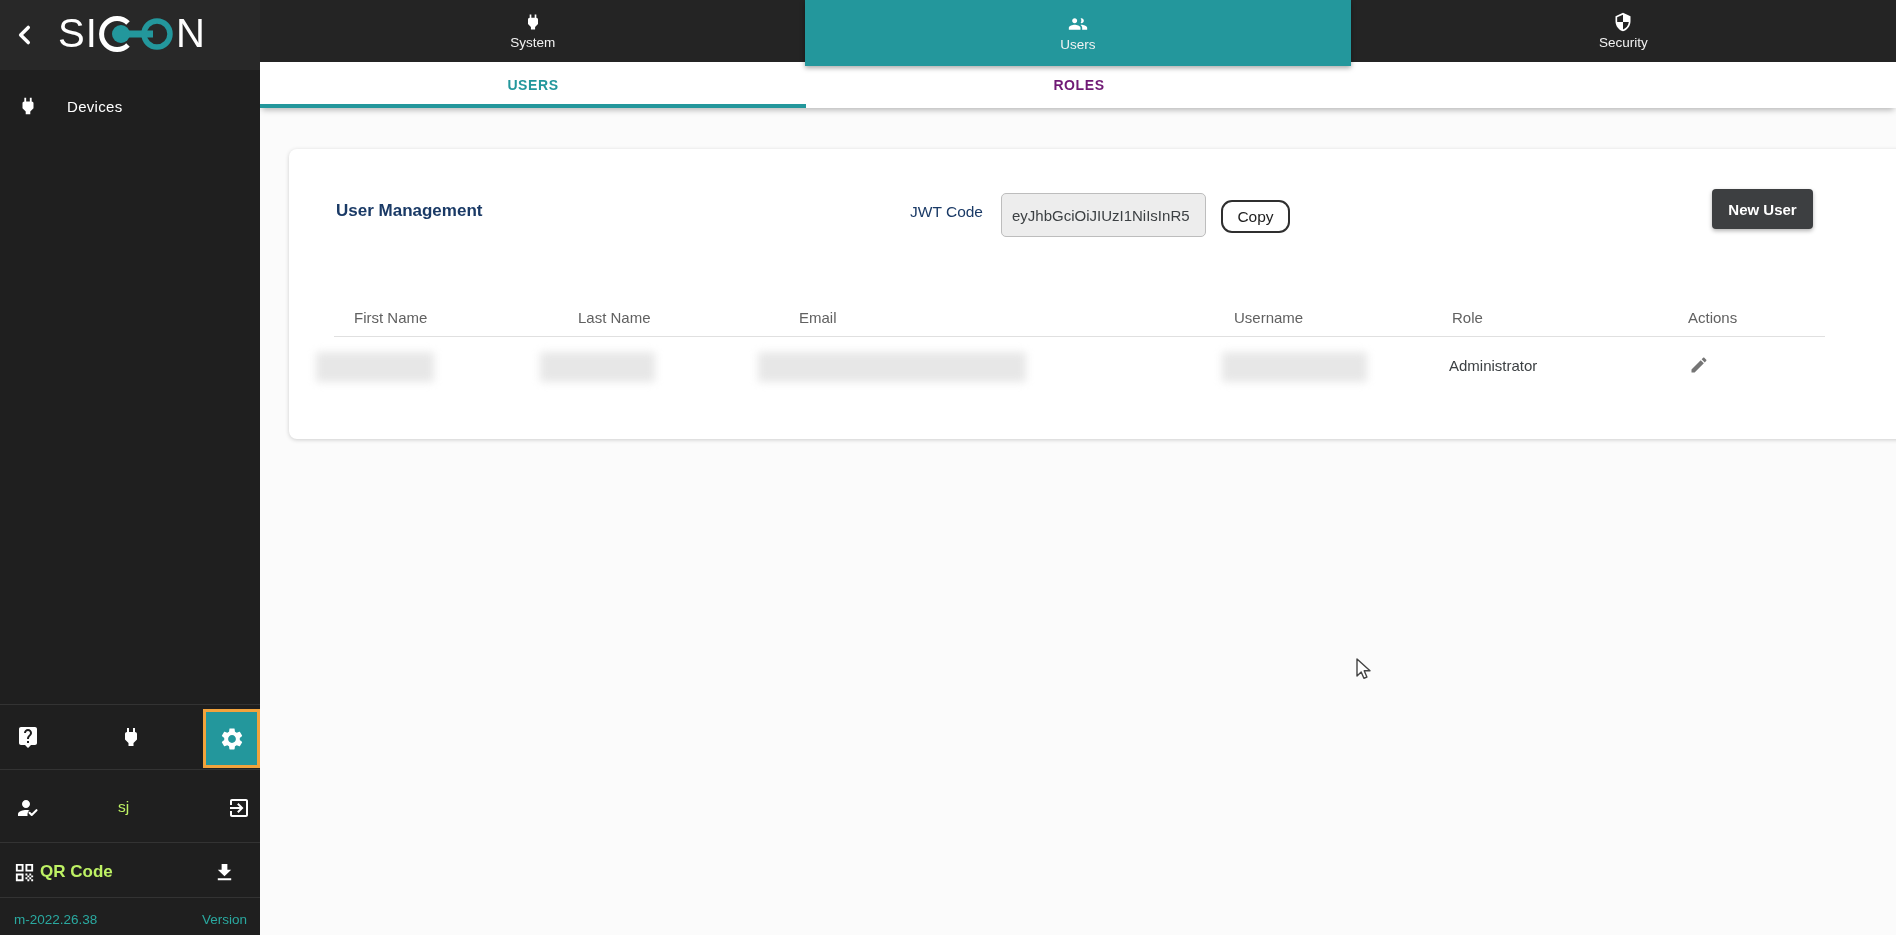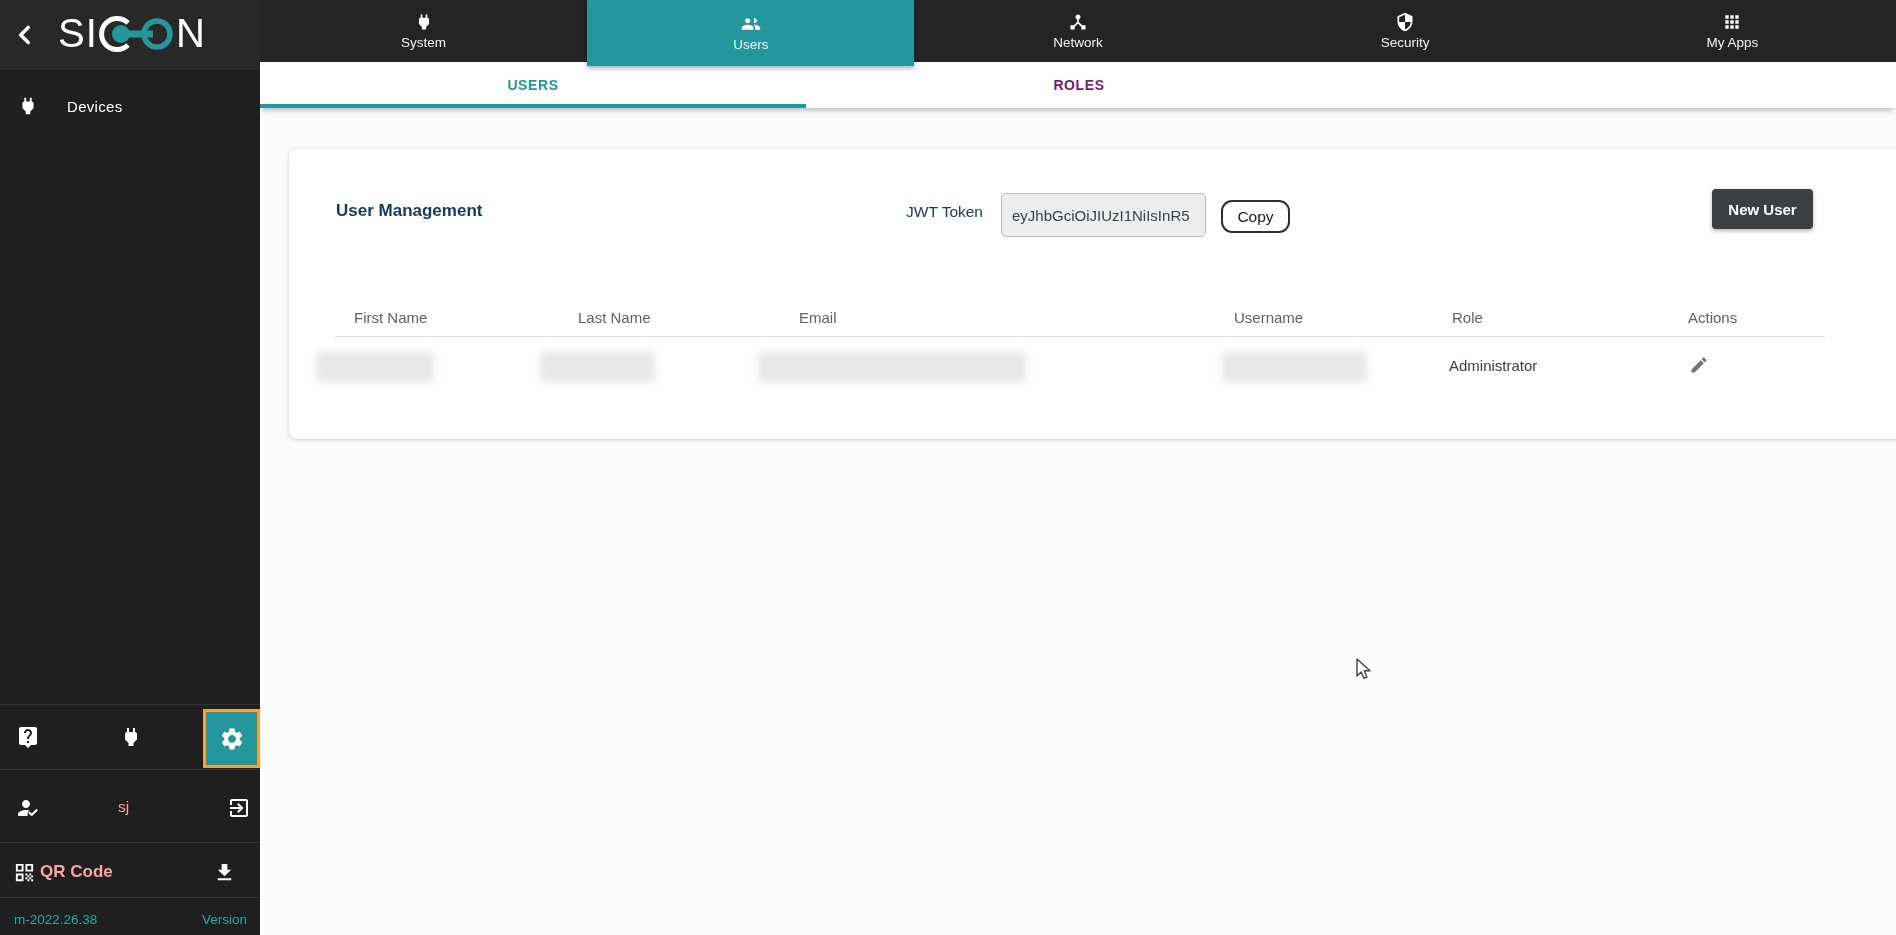--- a/index.html
+++ b/index.html
@@ -12,21 +12,21 @@
   .sidebar { position:absolute; left:0; top:0; width:260px; height:935px; background:#1f1f1f; z-index:20; }
   .sidebar-header { position:absolute; left:0; top:0; width:260px; height:70px; background:#282828; display:flex; align-items:center; }
   .back-btn { position:absolute; left:12px; top:22px; width:26px; height:26px; cursor:pointer; }
   .logo { position:absolute; left:58px; top:10px; }
   .sidebar-item { position:absolute; left:0; top:84px; width:260px; height:44px; display:flex; align-items:center; color:#fff; font-size:15px; cursor:pointer; }
   .sidebar-item .ico { margin-left:17px; width:22px; height:22px; }
   .sidebar-item .lbl { margin-left:28px; letter-spacing:.3px; }
   .sb-divider { position:absolute; left:0; width:260px; height:1px; background:rgba(255,255,255,0.09); }
   .sb-icon { position:absolute; width:24px; height:24px; }
   .gear-btn { position:absolute; left:203px; top:709px; width:57px; height:59px; background:#23979c; border:3px solid #f2a33c; display:flex; align-items:center; justify-content:center; cursor:pointer; }
-  .sb-text { position:absolute; color:#fca5a5; }
+  .sb-text { position:absolute; color:#bef264; }
   .version-txt { position:absolute; color:#2aa9a0; font-size:13.5px; }
   
   .topnav { position:absolute; left:260px; top:0; width:1636px; height:62px; background:#242424; display:flex; z-index:15; }
   .nav-tab { flex:1; height:62px; display:flex; flex-direction:column; align-items:center; justify-content:center; gap:3px; color:#f2f2f2; font-size:13.5px; cursor:pointer; }
   .nav-tab .nico { width:20px; height:20px; }
   .nav-tab.active { background:#23979c; height:66px; box-shadow:0 2px 5px rgba(0,0,0,.35); }
   
   .subtab-bar { position:absolute; left:260px; top:62px; width:1636px; height:46px; background:#ffffff; box-shadow:0 4px 6px -2px rgba(0,0,0,.28); z-index:10; }
   .subtab { position:absolute; top:0; width:546px; height:46px; display:flex; align-items:center; justify-content:center; font-size:14px; font-weight:bold; letter-spacing:.6px; color:#701a75; cursor:pointer; }
   .subtab.active { color:#23979c; }
@@ -135,52 +135,40 @@
       <span>System</span>
     </div>
     <div class="nav-tab active">
       <svg class="nico" viewBox="0 0 24 24">
           <path d="M16 11c1.66 0 2.99-1.34 2.99-3S17.66 5 16 5c-.32 0-.63.05-.91.14.57.81.9 1.79.9 2.86s-.34 2.04-.9 2.86c.28.09.59.14.91.14zm-8 0c1.66 0 2.99-1.34 2.99-3S9.66 5 8 5 5 6.34 5 8s1.34 3 3 3zm0 2c-2.33 0-7 1.17-7 3.5V19h14v-2.5c0-2.33-4.67-3.5-7-3.5zm8 0c-.29 0-.62.02-.97.05 1.16.84 1.97 1.97 1.97 3.45V19h6v-2.5c0-2.33-4.67-3.5-7-3.5z" fill="#fff"></path>
         </svg>
       <span>Users</span>
     </div>
     <div class="nav-tab">
       <svg class="nico" viewBox="0 0 24 24">
-          <path d="M17 16l-4-4V8.82C14.16 8.4 15 7.3 15 6c0-1.66-1.34-3-3-3S9 4.34 9 6c0 1.3.84 2.4 2 2.82V12l-4 4H3v5h5v-3.05l4-4.2 4 4.2V21h5v-5h-4z" fill="#fff"></path>
-        </svg>
-      <span>Network</span>
-    </div>
-    <div class="nav-tab">
-      <svg class="nico" viewBox="0 0 24 24">
           <path d="M12 1L3 5v6c0 5.55 3.84 10.74 9 12 5.16-1.26 9-6.45 9-12V5l-9-4zm0 10.99h7c-.53 4.12-3.28 7.79-7 8.94V12H5V6.3l7-3.11v8.8z" fill="#fff"></path>
         </svg>
       <span>Security</span>
-    </div>
-    <div class="nav-tab">
-      <svg class="nico" viewBox="0 0 24 24">
-          <path d="M4 8h4V4H4v4zm6 12h4v-4h-4v4zm-6 0h4v-4H4v4zm0-6h4v-4H4v4zm6 0h4v-4h-4v4zm6-10v4h4V4h-4zm-6 4h4V4h-4v4zm6 6h4v-4h-4v4zm0 6h4v-4h-4v4z" fill="#fff"></path>
-        </svg>
-      <span>My Apps</span>
     </div>
   </header>
 
   <div class="subtab-bar">
     <div class="subtab active" style="left:0;">
       <span>USERS</span>
     </div>
     <div class="subtab" style="left:546px;">
       <span>ROLES</span>
     </div>
     <div class="subtab-underline"></div>
   </div>
 
   <section class="card">
     <div class="card-title">User Management</div>
 
-    <div class="jwt-label">JWT Token</div>
+    <div class="jwt-label">JWT Code</div>
     <input class="jwt-input" type="text" readonly="" value="eyJhbGciOiJIUzI1NiIsInR5" style="">
     <button class="copy-btn">Copy</button>
     <button class="newuser-btn">New User</button>
 
     <div class="th" style="left:65px;">First Name</div>
     <div class="th" style="left:289px;">Last Name</div>
     <div class="th" style="left:510px;">Email</div>
     <div class="th" style="left:945px;">Username</div>
     <div class="th" style="left:1163px;">Role</div>
     <div class="th" style="left:1399px;">Actions</div>

